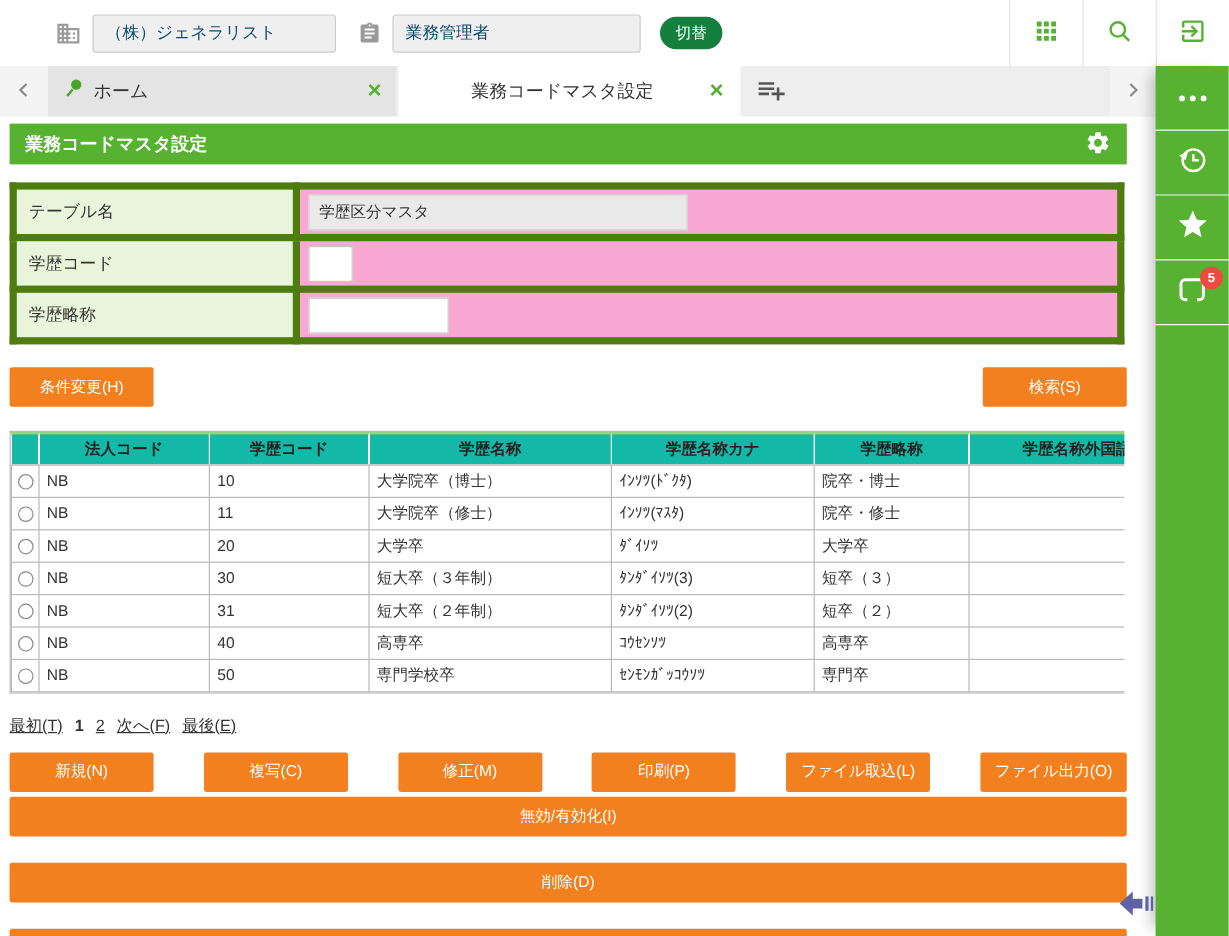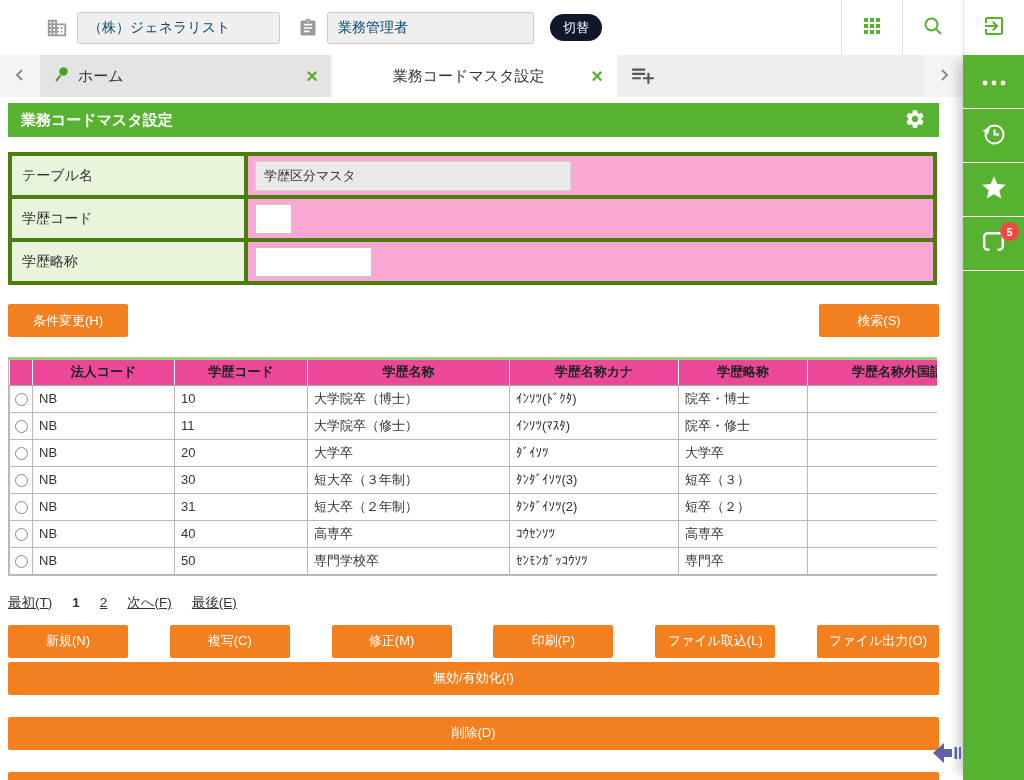--- a/index.html
+++ b/index.html
@@ -9,21 +9,21 @@
 
   
   .topbar{position:absolute;top:0;left:0;width:1024px;height:55px;background:#fff;
     display:flex;align-items:center;padding-left:46px;}
   .topbar input{height:32px;background:#efefef;border:1px solid #ccc;border-radius:3px;
     padding:0 10px;font-size:14px;color:#0c4a6e;font-family:inherit;}
   .company-input{width:203px;margin-left:9px;}
   .role-input{width:207px;margin-left:9px;}
   .ic-gray{display:flex;align-items:center;margin-left:18px;}
   .ic-gray:first-child{margin-left:0;}
-  .switch-btn{margin-left:16px;height:27px;padding:0 13px;background:#0f172a;border:none;
+  .switch-btn{margin-left:16px;height:27px;padding:0 13px;background:#15803d;border:none;
     border-radius:14px;color:#fff;font-size:13px;cursor:pointer;font-family:Liberation Serif, serif;}
   .topbar-right{position:absolute;right:0;top:0;height:55px;display:flex;}
   .tb-btn{width:61px;height:55px;border:none;background:#fff;border-left:1px solid #e3e3e3;
     display:flex;align-items:center;justify-content:center;cursor:pointer;}
 
   
   .tabbar{position:absolute;top:55px;left:0;width:963px;height:42px;background:#eeeeee;
     display:flex;align-items:stretch;}
   .tab-scroll{width:40px;border:none;background:#f4f4f4;display:flex;align-items:center;
     justify-content:center;cursor:pointer;}
@@ -47,44 +47,44 @@
     background:#f04843;color:#fff;font-size:11px;font-weight:bold;display:flex;
     align-items:center;justify-content:center;padding:0 3px;}
 
   
   .content{position:absolute;left:8px;top:103px;width:931px;}
   .title-bar{height:34px;background:#56b230;display:flex;align-items:center;padding:0 13px;}
   .title-bar .t{color:#fff;font-size:15px;font-weight:bold;}
   .gearbtn{margin-left:auto;background:none;border:none;cursor:pointer;display:flex;align-items:center;}
 
   .form-table{margin-top:15px;width:929px;border-collapse:collapse;}
-  .form-table td{border:4px solid #4d7c0f;height:43px;}
+  .form-table td{border:6px solid #4d7c0f;height:43px;}
   td.flabel{width:236px;background:#e9f5da;font-size:14px;color:#333;padding-left:10px;}
   td.fval{background:#f9a8d4;padding-left:7px;}
   input.ro{width:316px;height:30px;background:#e9e9e9;border:1px solid #d2d2d2;
     font-size:13px;color:#333;padding:0 8px;font-family:inherit;}
   input.small{width:37px;height:30px;border:1px solid #c6c6c6;font-family:inherit;padding:0 4px;font-size:13px;}
   input.med{width:117px;height:30px;border:1px solid #c6c6c6;font-family:inherit;padding:0 6px;font-size:13px;}
 
   .btn-orange{background:#f2801f;color:#fff;border:none;border-radius:2px;height:33px;
     min-width:120px;font-size:13px;padding:0 12px;cursor:pointer;font-family:inherit;}
   .search-row{margin-top:19px;display:flex;justify-content:space-between;gap:6px;}
 
   .grid-wrap{margin-top:20px;width:929px;overflow:hidden;border:1px solid #b9b9b9;border-right:none;}
   table.results{border-collapse:collapse;table-layout:fixed;width:978px;font-size:13px;}
-  .results th{background:#ec4899;border-left:1px solid #fff;border-right:1px solid #fff;
+  .results th{background:#14b8a6;border-left:1px solid #fff;border-right:1px solid #fff;
     border-top:2px solid #9ed371;border-bottom:1px solid #a9a9a9;height:26px;
     font-weight:bold;color:#222;text-align:center;overflow:hidden;white-space:nowrap;}
   .results td{background:#fff;border:1px solid #b9b9b9;height:27px;padding:0 6px;
     overflow:hidden;white-space:nowrap;text-align:left;color:#333;}
   .results td.rad{text-align:center;padding:0;}
   .radio{display:inline-block;width:13px;height:13px;border:1px solid #8a8a8a;border-radius:50%;
     background:#fff;vertical-align:middle;cursor:pointer;}
 
-  .pager{margin-top:18px;font-size:13.5px;color:#333;display:flex;align-items:center;gap:20px;}
+  .pager{margin-top:18px;font-size:13.5px;color:#333;display:flex;align-items:center;gap:10px;}
   .pager a{color:#333;text-decoration:underline;cursor:pointer;}
   .pager .cur{font-weight:bold;text-decoration:none;}
 
   .action-row{display:flex;justify-content:space-between;gap:22px;margin-top:13px;}
   .action-row.second{margin-top:4px;flex-direction:column;}
 
   .collapse{position:absolute;left:933px;top:742px;cursor:pointer;background:none;border:none;}
 </style>
 </head>
 <body>

